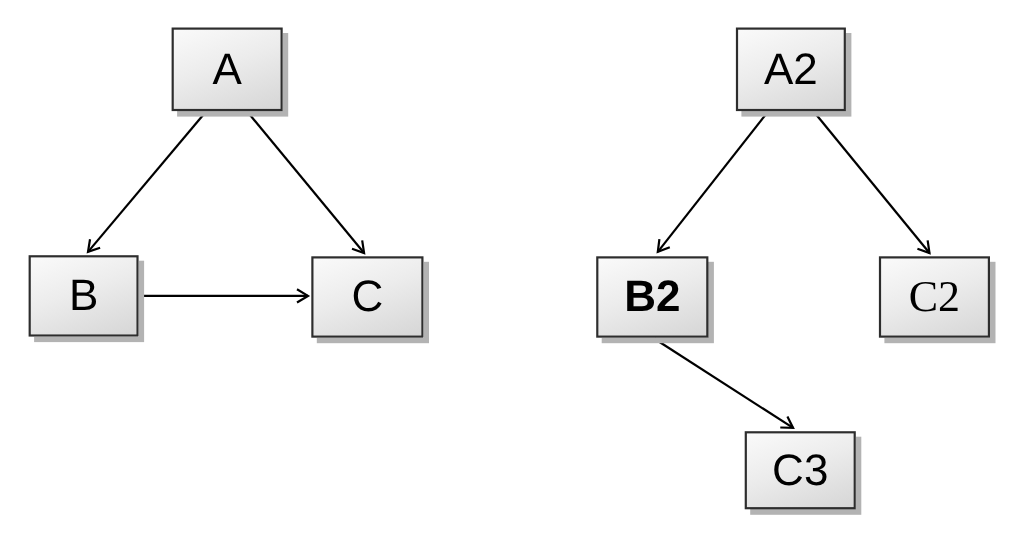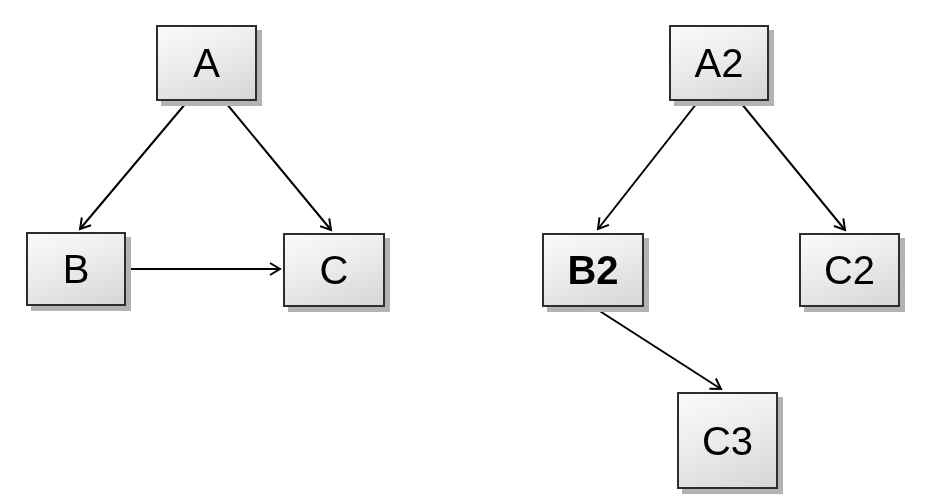--- a/index.html
+++ b/index.html
@@ -39,22 +39,22 @@
     line-height: 1;
     letter-spacing: 0;
     user-select: none;
   }
   
   .node-a  { left: 156px; top: 25px;  width: 101px; height: 76px; }
   .node-b  { left: 26px;  top: 232px; width: 100px; height: 74px; }
   .node-c  { left: 283px; top: 233px; width: 102px; height: 74px; }
   .node-a2 { left: 669px; top: 25px;  width: 100px; height: 76px; }
   .node-b2 { left: 542px; top: 233px; width: 102px; height: 74px; font-weight: bold; }
-  .node-c2 { left: 799px; top: 233px; width: 101px; height: 74px; }
-  .node-c3 { left: 677px; top: 392px; width: 101px; height: 97px; }
+  .node-c2 { left: 799px; top: 233px; width: 101px; height: 74px; font-family: Liberation Serif, serif; }
+  .node-c3 { left: 677px; top: 392px; width: 101px; height: 71px; }
 </style>
 </head>
 <body>
 
 <div class="canvas">
 
   <svg class="edges-layer" width="940" height="504" viewBox="0 0 940 504" xmlns="http://www.w3.org/2000/svg">
     <defs>
       <marker id="arrow-open" markerUnits="userSpaceOnUse" markerWidth="16" markerHeight="16" viewBox="0 0 16 16" refX="13" refY="8" orient="auto">
         <path d="M 3 2 L 13 8 L 3 14" fill="none" stroke="#000000" stroke-width="2"></path>

